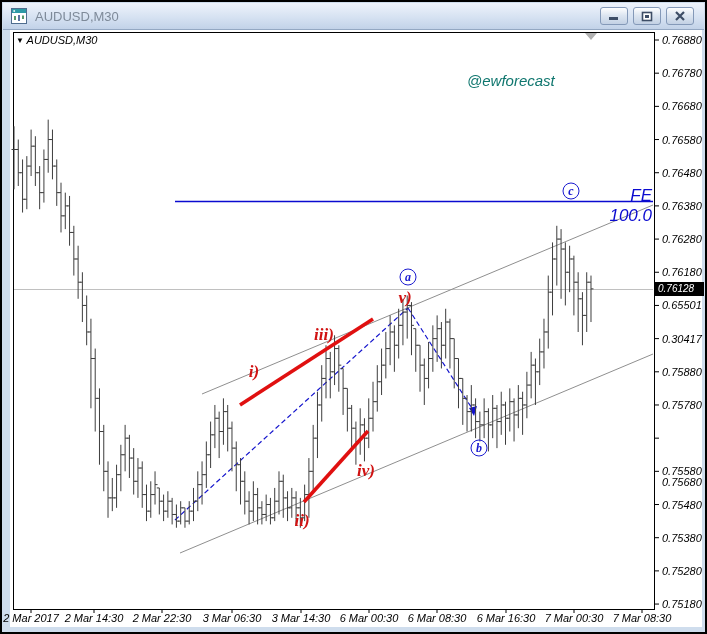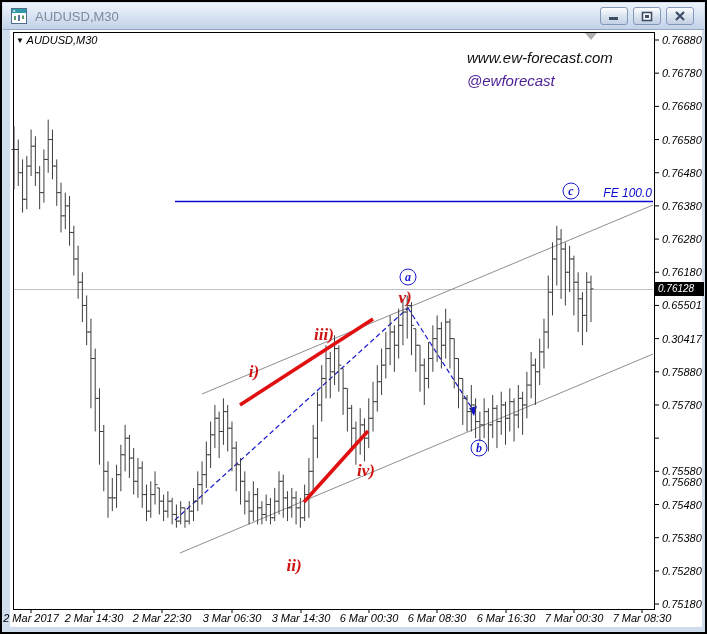--- a/index.html
+++ b/index.html
@@ -25,22 +25,22 @@
   }
   .chart-area{
     position:absolute;left:8px;top:28px;width:692px;height:597px;
     background:#ffffff;
   }
   .overlay{position:absolute;left:0;top:0;width:707px;height:634px;pointer-events:none;}
   .abs{position:absolute;font-style:italic;}
   .symbol-label{left:14px;top:32px;font-size:11px;color:#000;}
   .symbol-label .tri{font-size:8px;vertical-align:1px;}
   .watermark1{left:465px;top:47px;font-size:15px;color:#101010;}
-  .watermark2{left:465px;top:70px;font-size:15px;color:#4c1d95;}
-  .fe-label{left:586px;top:184px;width:64px;text-align:right;font-size:12px;color:#0b0bd0;}
+  .watermark2{left:465px;top:70px;font-size:15px;color:#0f766e;}
+  .fe-label{left:586px;top:184px;width:64px;text-align:right;font-size:17px;color:#0b0bd0;}
   .wave{color:#d01212;font:italic bold 17px "Liberation Serif",serif;transform:translate(-50%,-50%);}
   .circ{
     width:17px;height:17px;border:1.5px solid #1b1bd0;border-radius:50%;
     color:#1b1bd0;font:italic bold 12px "Liberation Serif",serif;
     display:flex;align-items:center;justify-content:center;
     transform:translate(-50%,-50%);
   }
   .ytick{left:660px;width:44px;font-size:11px;color:#000;line-height:12px;}
   .xtick{top:610px;width:70px;text-align:center;font-size:11px;color:#000;}
   .price-box{
@@ -534,21 +534,20 @@
       <line x1="435" y1="607" x2="435" y2="611" stroke="#000" stroke-width="1"></line>
       <line x1="504" y1="607" x2="504" y2="611" stroke="#000" stroke-width="1"></line>
       <line x1="572" y1="607" x2="572" y2="611" stroke="#000" stroke-width="1"></line>
       <line x1="640" y1="607" x2="640" y2="611" stroke="#000" stroke-width="1"></line>
     </svg>
 
   <div class="abs symbol-label">
     <span class="tri">▼</span>
     <span>AUDUSD,M30</span>
   </div>
-  <div class="abs watermark1">www.ew-forecast.com</div>
   <div class="abs watermark2">@ewforecast</div>
   <div class="abs fe-label">FE 100.0</div>
   <div class="abs price-box" style="top:280px;">0.76128</div>
 
   <div id="ylabels" class="scale-strip">
       <div class="abs ytick" style="top: 32px;">0.76880</div>
       <div class="abs ytick" style="top: 65.18px;">0.76780</div>
       <div class="abs ytick" style="top: 98.36px;">0.76680</div>
       <div class="abs ytick" style="top: 131.54px;">0.76580</div>
       <div class="abs ytick" style="top: 164.72px;">0.76480</div>
@@ -573,21 +572,21 @@
       <div class="abs xtick" style="left: 195px;">3 Mar 06:30</div>
       <div class="abs xtick" style="left: 264px;">3 Mar 14:30</div>
       <div class="abs xtick" style="left: 332px;">6 Mar 00:30</div>
       <div class="abs xtick" style="left: 400px;">6 Mar 08:30</div>
       <div class="abs xtick" style="left: 469px;">6 Mar 16:30</div>
       <div class="abs xtick" style="left: 537px;">7 Mar 00:30</div>
       <div class="abs xtick" style="left: 605px;">7 Mar 08:30</div>
     </div>
   <div id="annots" class="overlay">
       <div class="abs wave" style="left: 252px; top: 370px;">i)</div>
-      <div class="abs wave" style="left: 292px; top: 519px; margin-top: 45px;">ii)</div>
+      <div class="abs wave" style="left: 300px; top: 519px;">ii)</div>
       <div class="abs wave" style="left: 322px; top: 333px;">iii)</div>
       <div class="abs wave" style="left: 364px; top: 449px; margin-top: 20px;">iv)</div>
       <div class="abs wave" style="left: 403px; top: 296px;">v)</div>
       <div class="abs circ" style="left: 406px; top: 275px;">a</div>
       <div class="abs circ" style="left: 477px; top: 446px;">b</div>
       <div class="abs circ" style="left: 569px; top: 189px;">c</div>
     </div>
 
 </div>
 

